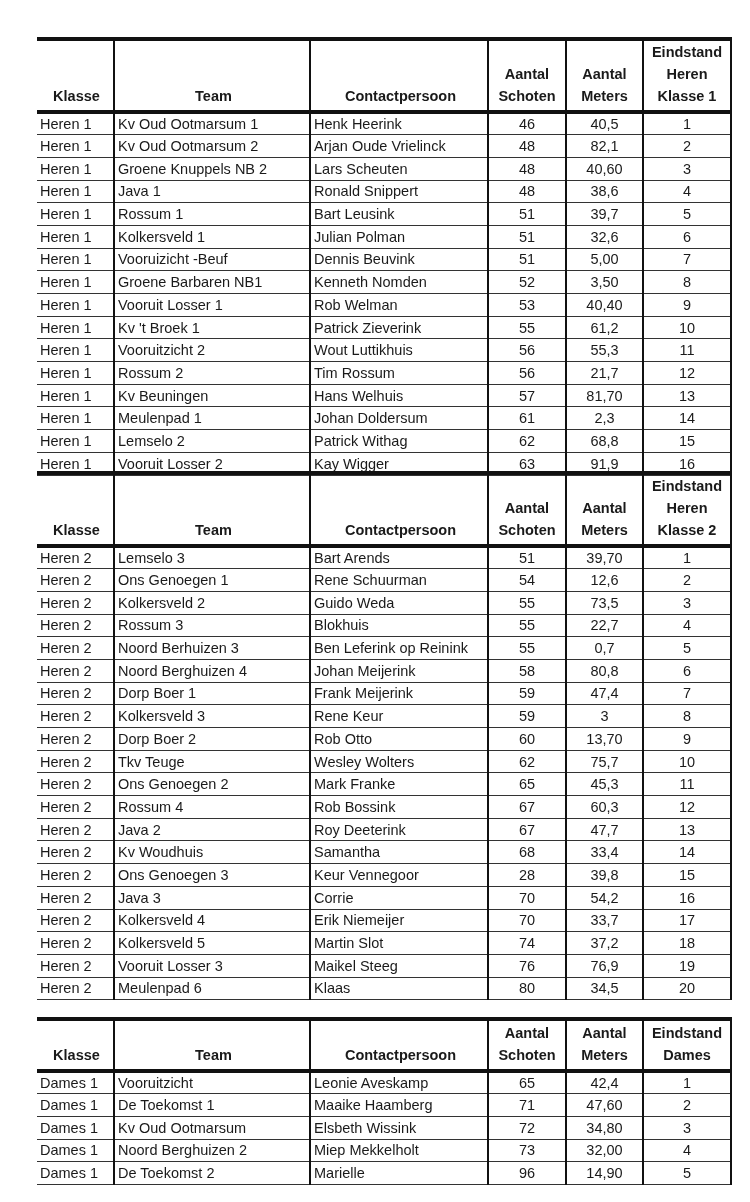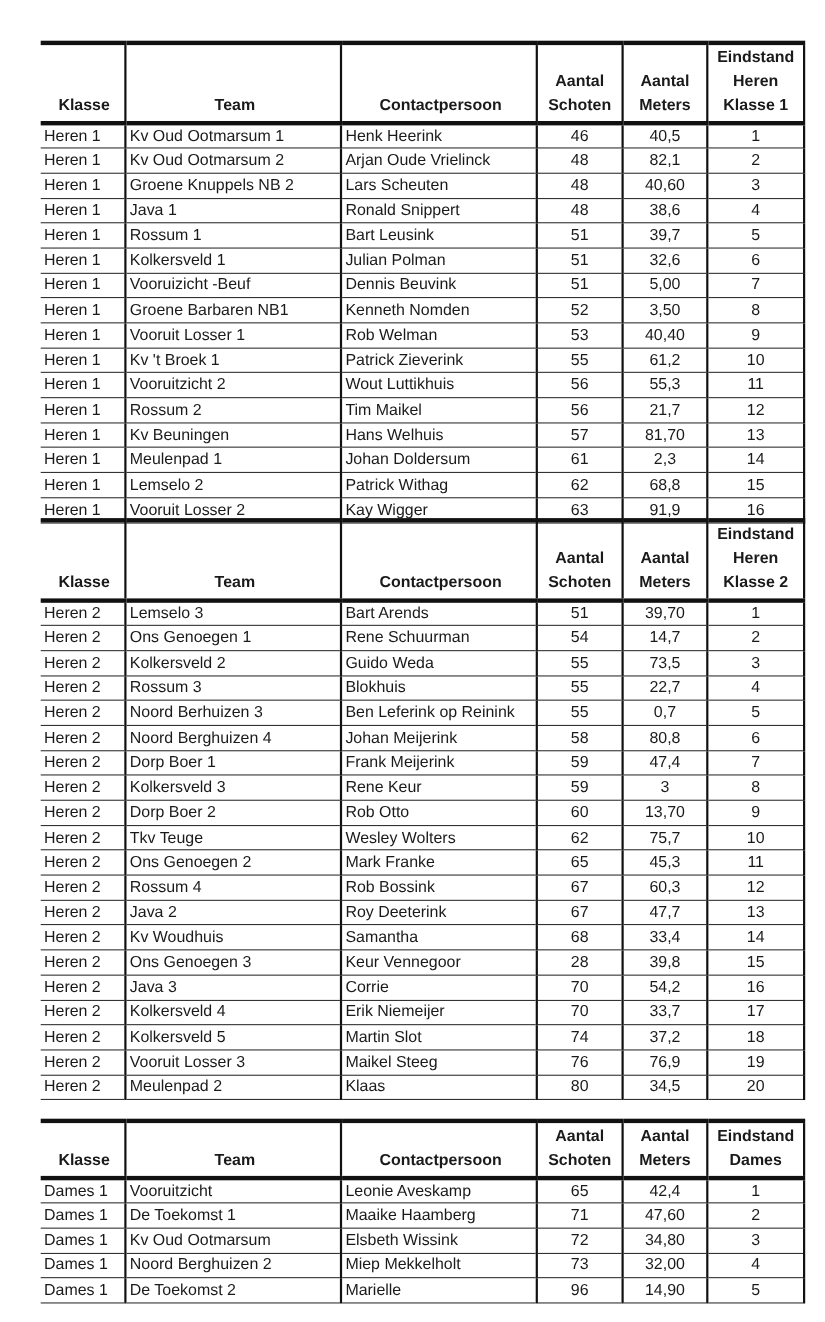--- a/index.html
+++ b/index.html
@@ -147,21 +147,21 @@
         <td>Heren 1</td>
         <td>Vooruitzicht 2</td>
         <td>Wout Luttikhuis</td>
         <td class="num">56</td>
         <td class="num">55,3</td>
         <td class="num">11</td>
       </tr>
       <tr>
         <td>Heren 1</td>
         <td>Rossum 2</td>
-        <td>Tim Maikel</td>
+        <td>Tim Rossum</td>
         <td class="num">56</td>
         <td class="num">21,7</td>
         <td class="num">12</td>
       </tr>
       <tr>
         <td>Heren 1</td>
         <td>Kv Beuningen</td>
         <td>Hans Welhuis</td>
         <td class="num">57</td>
         <td class="num">81,70</td>
@@ -230,21 +230,21 @@
         <td>Bart Arends</td>
         <td class="num">51</td>
         <td class="num">39,70</td>
         <td class="num">1</td>
       </tr>
       <tr>
         <td>Heren 2</td>
         <td>Ons Genoegen 1</td>
         <td>Rene Schuurman</td>
         <td class="num">54</td>
-        <td class="num">14,7</td>
+        <td class="num">12,6</td>
         <td class="num">2</td>
       </tr>
       <tr>
         <td>Heren 2</td>
         <td>Kolkersveld 2</td>
         <td>Guido Weda</td>
         <td class="num">55</td>
         <td class="num">73,5</td>
         <td class="num">3</td>
       </tr>
@@ -371,21 +371,21 @@
       <tr>
         <td>Heren 2</td>
         <td>Vooruit Losser 3</td>
         <td>Maikel Steeg</td>
         <td class="num">76</td>
         <td class="num">76,9</td>
         <td class="num">19</td>
       </tr>
       <tr>
         <td>Heren 2</td>
-        <td>Meulenpad 2</td>
+        <td>Meulenpad 6</td>
         <td>Klaas</td>
         <td class="num">80</td>
         <td class="num">34,5</td>
         <td class="num">20</td>
       </tr>
     </tbody>
 </table>
 
 <table class="sheet" id="t3">
   <colgroup>

